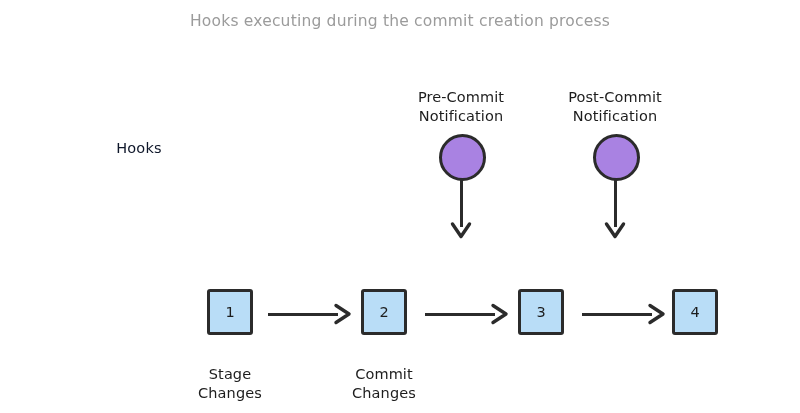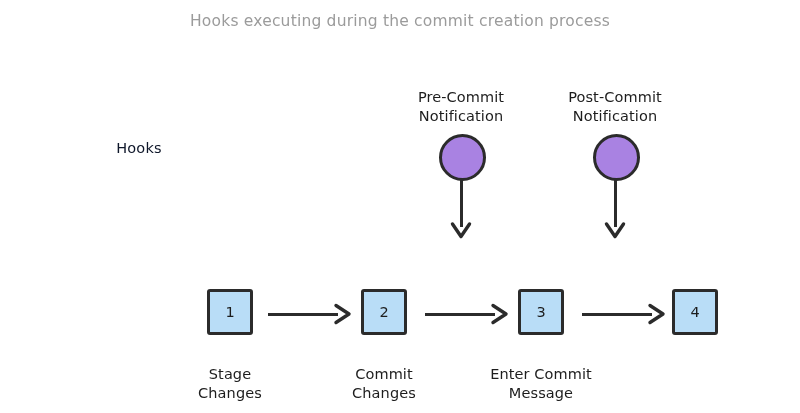--- a/index.html
+++ b/index.html
@@ -235,22 +235,20 @@
       <span class="step-number">2</span>
     </div>
     <div class="step-caption">Commit
 Changes</div>
   </div>
 
   <div class="step-node" style="left:541px;">
     <div class="step-box">
       <span class="step-number">3</span>
     </div>
-    <div class="step-caption">Enter Commit
-Message</div>
   </div>
 
   <div class="step-node" style="left:695px;">
     <div class="step-box">
       <span class="step-number">4</span>
     </div>
   </div>
 
 </div>
 

